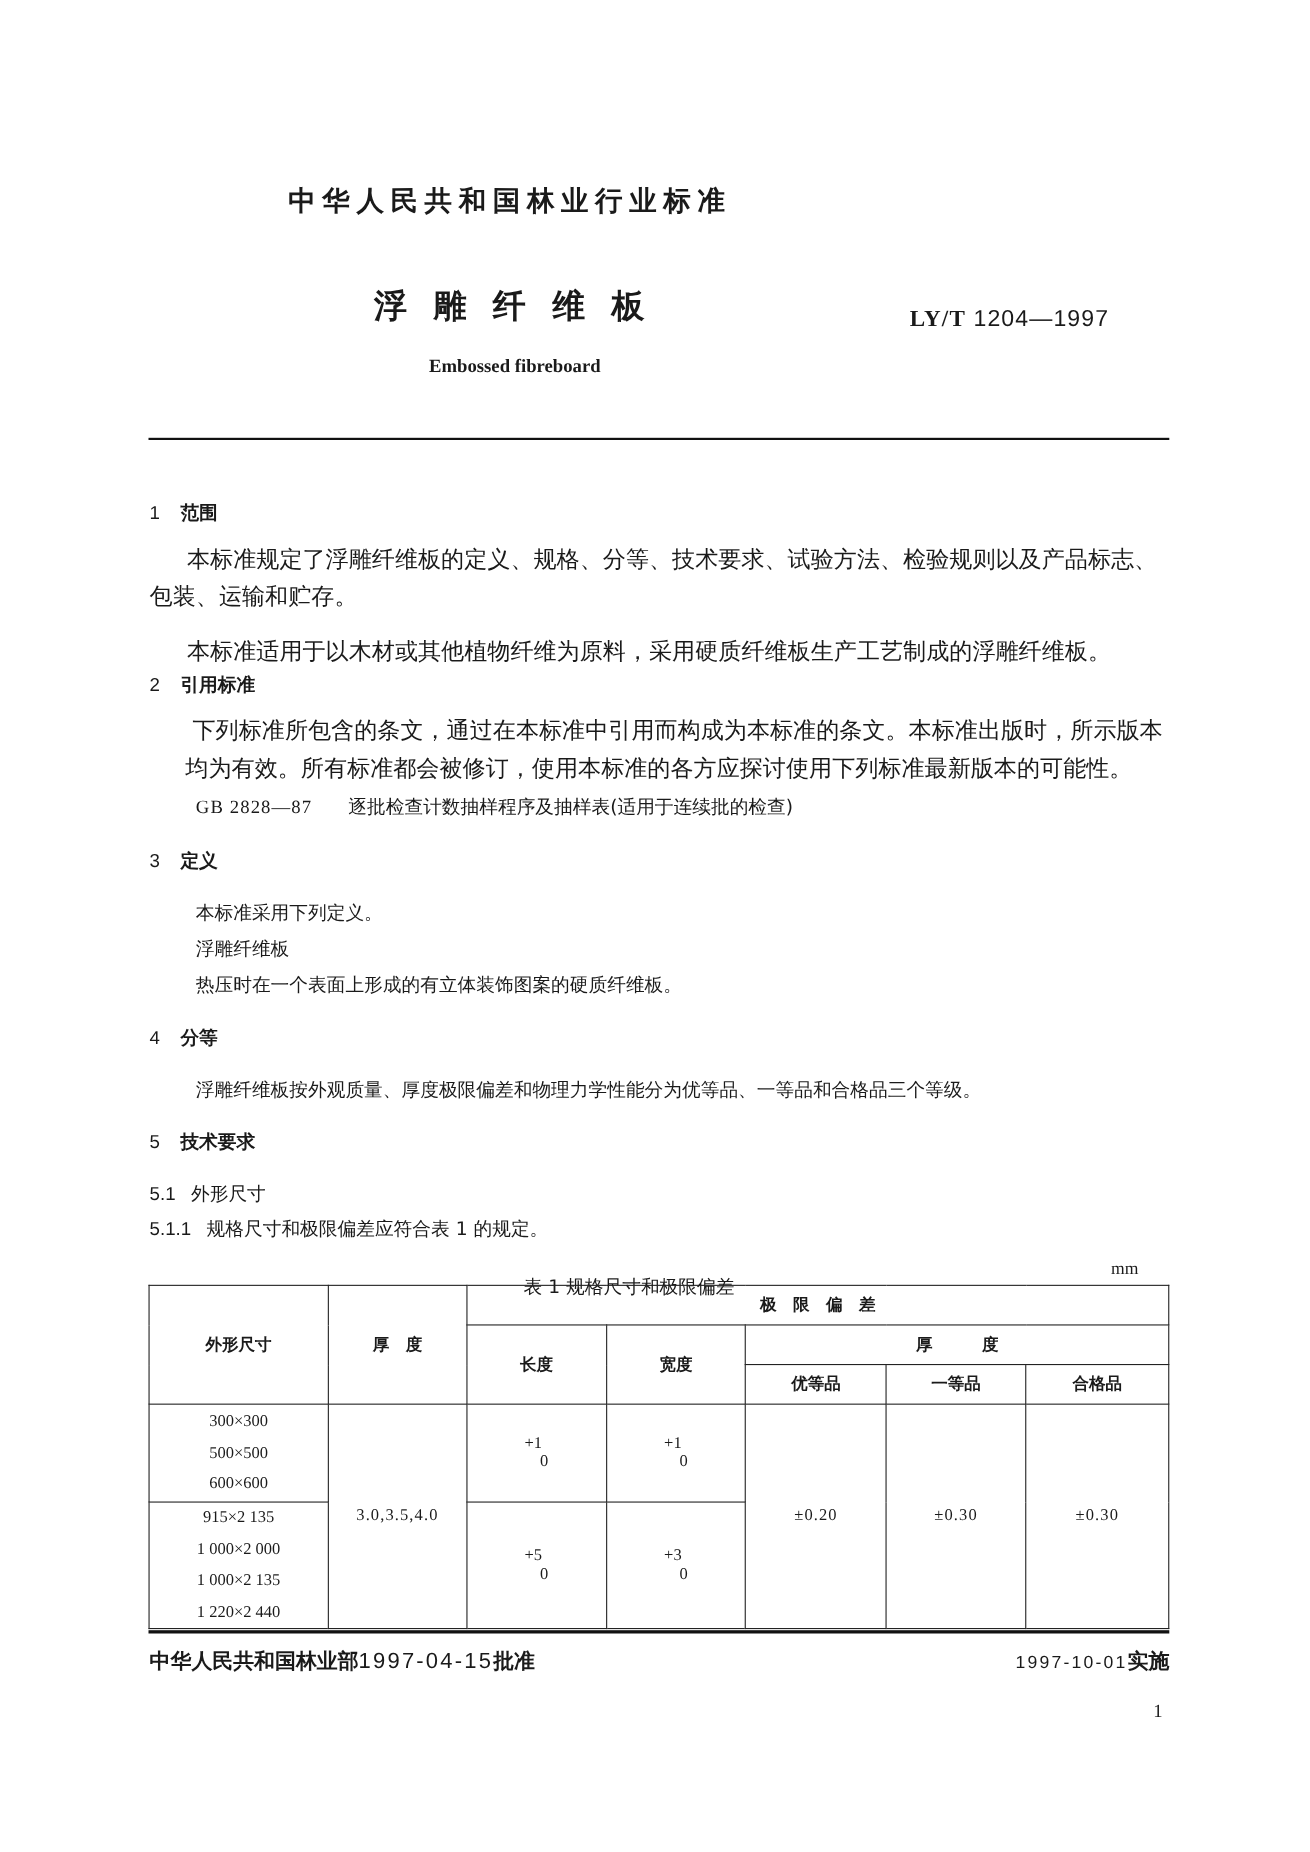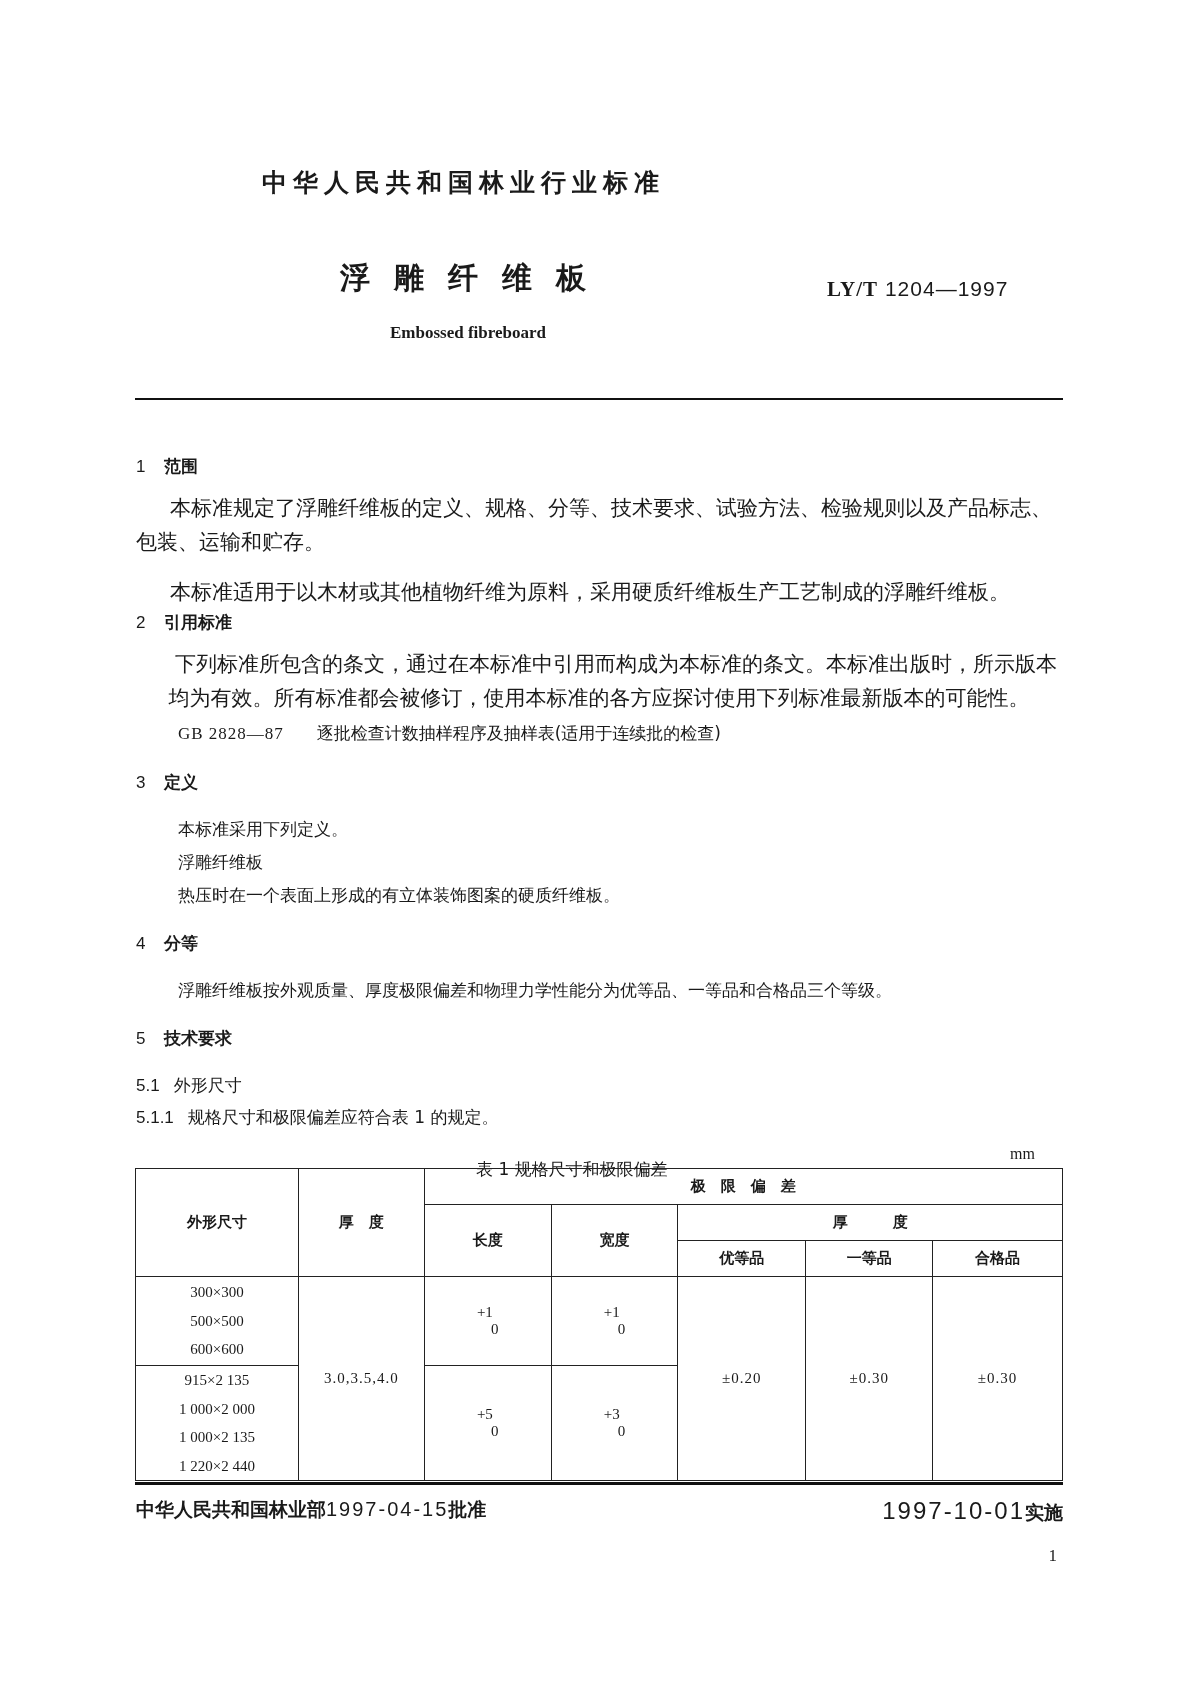--- a/index.html
+++ b/index.html
@@ -63,21 +63,21 @@
     .rule-bottom { left: 135px; top: 1482px; width: 928px; height: 3px; background: #111; }
     .footer-left {
       left: 136px; top: 1497px; font-size: 19px; font-weight: bold;
       font-family: "DejaVu Sans", sans-serif;
     }
     .footer-left .date { font-weight: normal; font-family: "Liberation Sans", sans-serif; letter-spacing: 2px; font-size: 20px; }
     .footer-right {
       right: 128px; top: 1497px; font-size: 19px; font-weight: bold;
       font-family: "DejaVu Sans", sans-serif;
     }
-    .footer-right .date { font-weight: normal; font-family: "Liberation Sans", sans-serif; letter-spacing: 2px; font-size: 24px; }
+    .footer-right .date { font-weight: normal; font-family: "Liberation Sans", sans-serif; letter-spacing: 2px; font-size: 16px; }
     .page-num {
       right: 134px; top: 1546px; font-size: 17px; font-family: "Liberation Serif", serif;
     }
   </style>
 </head>
 <body>
 
 <div class="abs std-header">中华人民共和国林业行业标准</div>
 <div class="abs doc-title">浮雕纤维板</div>
 <div class="abs doc-code">

